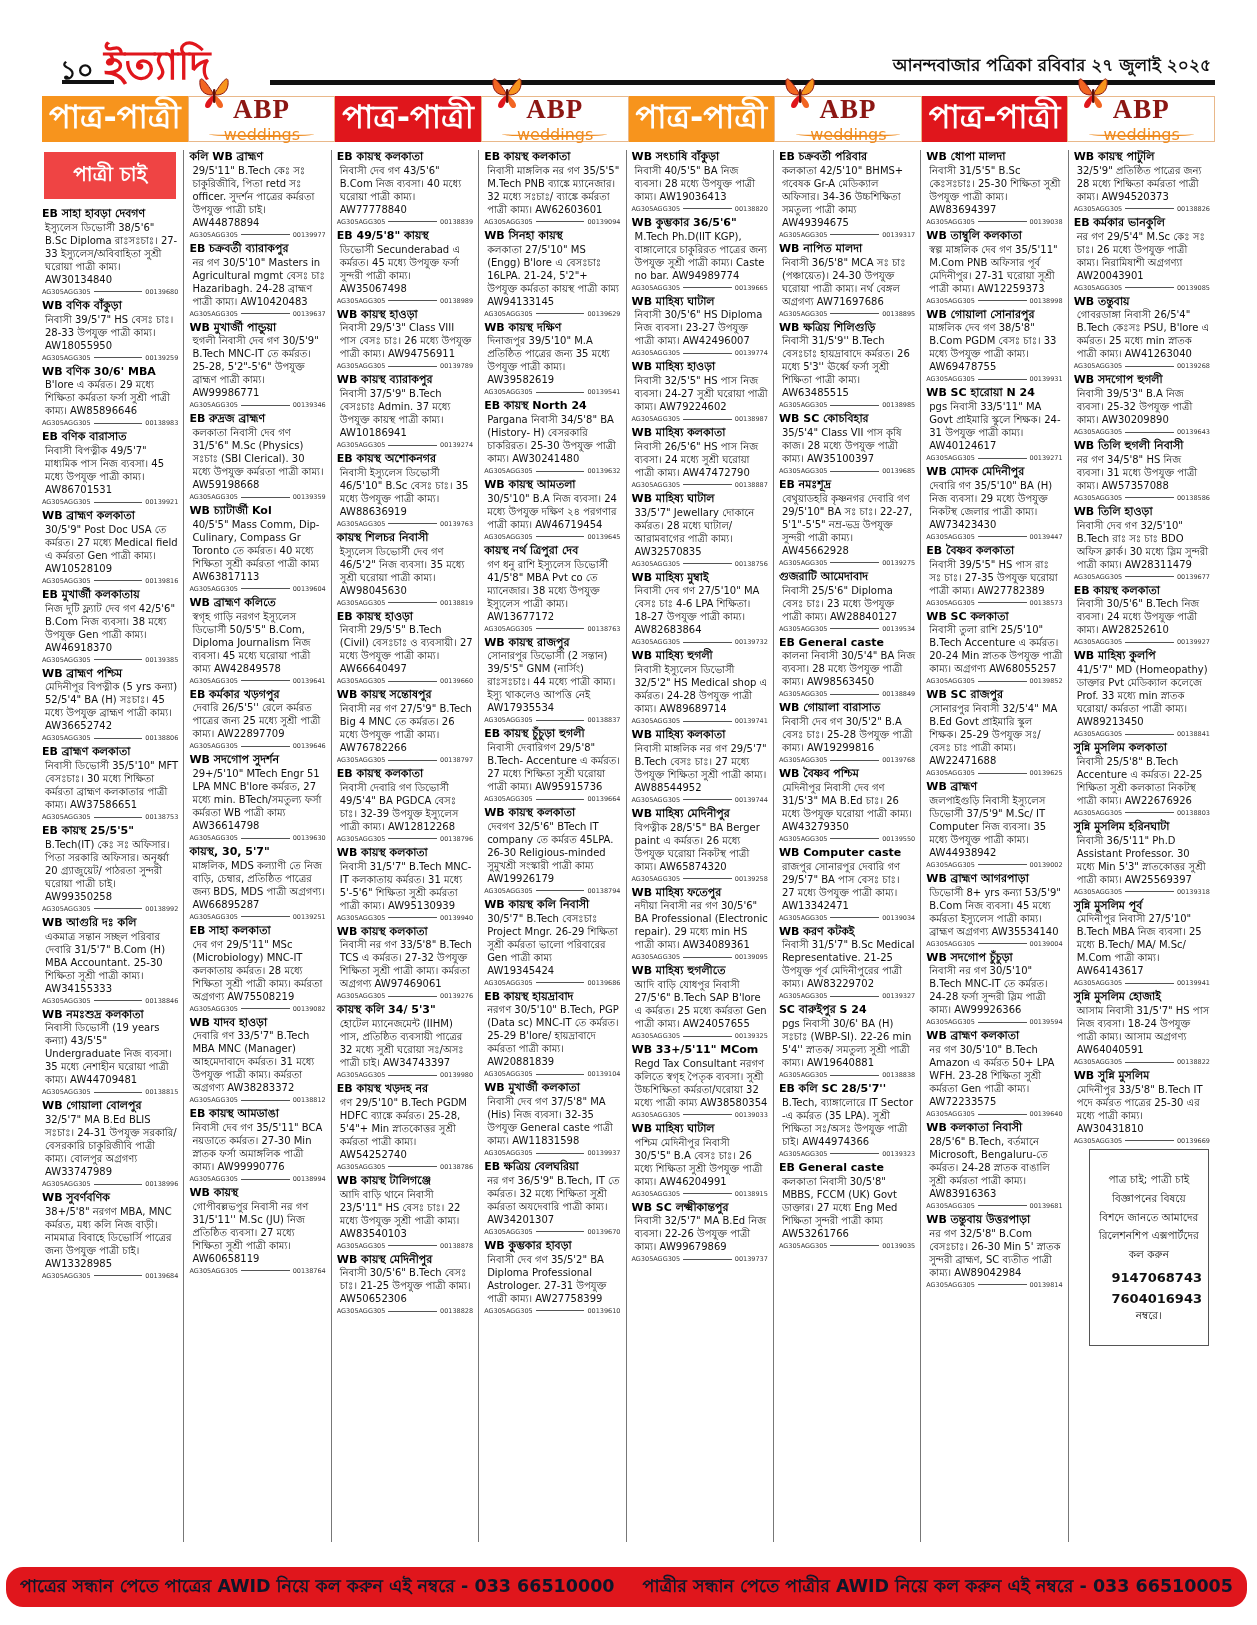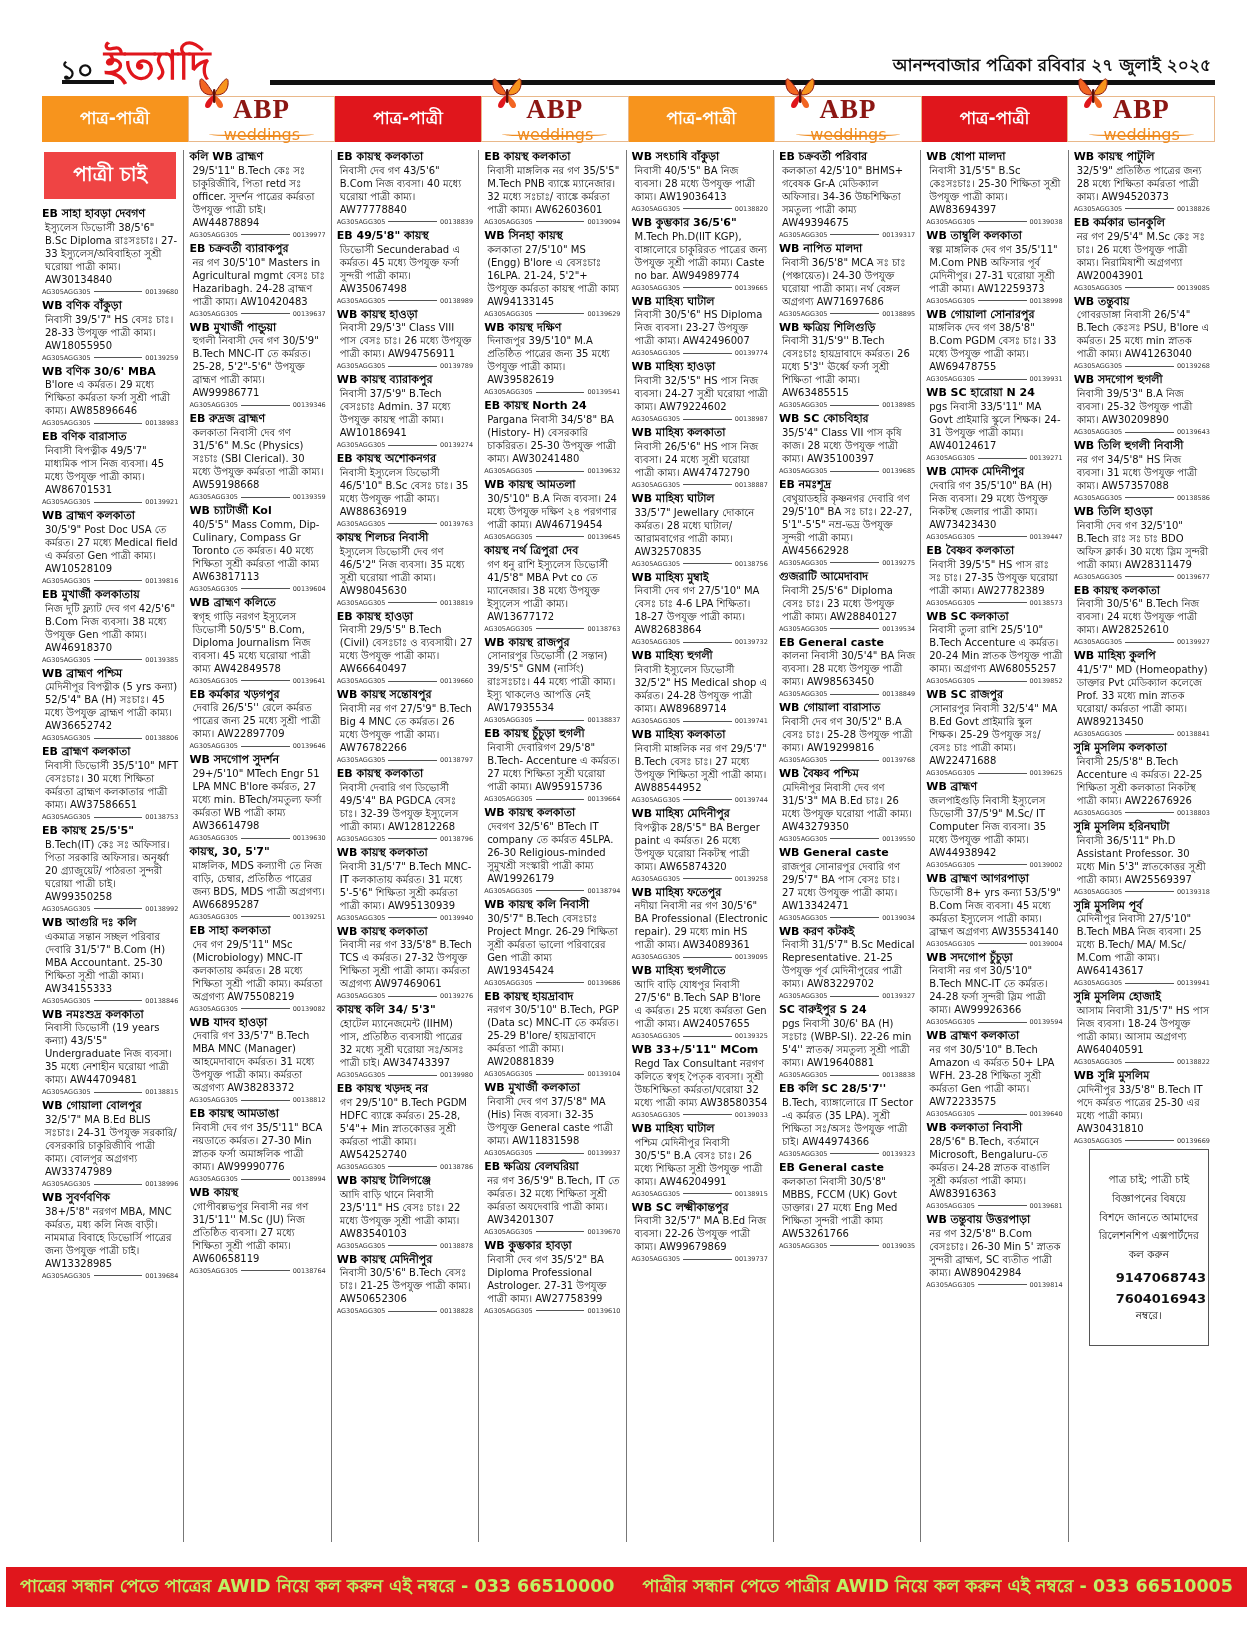--- a/index.html
+++ b/index.html
@@ -14,21 +14,21 @@
   .topbar { position:relative; height:62px; }
   .pageno { position:absolute; left:18px; top:22px; font-size:26px; font-weight:bold; color:#111; }
   .secttitle { position:absolute; left:62px; top:6px; font-size:40px; font-weight:bold; color:#e0161c; }
   .rule-left { position:absolute; left:20px; top:52px; width:52px; height:4px; background:#111; }
   .rule-main { position:absolute; left:228px; right:0; top:52px; height:5px; background:#111; }
   .dateline { position:absolute; right:4px; top:24px; font-size:17px; font-weight:bold; color:#111; }
 
   
   .banner { position:relative; display:flex; height:46px; margin-top:6px; }
   .banner .cell { flex:1 1 0; display:flex; align-items:center; justify-content:center; }
-  .cell.label { color:#fff; font-weight:bold; font-size:17px; }
+  .cell.label { color:#fff; font-weight:bold; font-size:32px; }
   .cell.logo { background:#fff; border:1px solid #e9b88a; position:relative;flex-direction:column; }
   .abp { font-family:"Liberation Serif","DejaVu Serif",serif; font-weight:bold; font-size:27px; color:#8c1713; letter-spacing:1px; }
   .abp-sub { font-size:16px; color:#ef8b1f; font-weight:normal; margin-left:1px; }
   .abp-arc { position:absolute; bottom:4px; left:14%; width:72%; height:6px; border-bottom:2px solid #ef8b1f; border-radius:50%; }
   .butterfly { position:absolute; top:-26px; left:8px; width:34px; height:40px; }
 
   
   .cols { display:flex; margin-top:8px; height:1392px; }
   .col { flex:1 1 0; padding:0 5px; overflow:hidden; border-left:1px solid #777; }
   .col:first-child { border-left:none; padding-left:0; }
@@ -38,28 +38,28 @@
 
   .ad { margin-bottom:2px; }
   .ad-title { font-weight:bold; font-size:11px; line-height:1.25; color:#000; }
   .ad-body { font-size:10px; line-height:1.3; color:#111; padding-left:3px; }
   .ad-meta { display:flex; align-items:center; font-size:6.5px; color:#333; margin:2px 0 3px 0; }
   .ad-meta .dash { flex:1; border-bottom:1px solid #555; margin:0 3px; height:1px; }
 
   
   .contact-box { border:1px solid #555; margin:4px 1px 0 15px; padding:20px 6px; text-align:center; }
   .contact-box .cline { font-size:10.5px; line-height:1.8; color:#111; }
-  .contact-box .phone { display:flex; align-items:center; justify-content:flex-start; gap:6px;
+  .contact-box .phone { display:flex; align-items:center; justify-content:flex-end; gap:6px;
     font-size:13px; font-weight:bold; color:#111; margin:6px 0 0 14px; }
   .contact-box .dot { width:7px; height:7px; border-radius:50%; background:#e0161c; }
 
   
   .footer { position:absolute; left:6px; right:10px; bottom:18px; height:40px; background:#e0161c;
-    display:flex; align-items:center; justify-content:space-around; color:#bef264;
-    font-weight:bold; font-size:17.5px; }
+    display:flex; align-items:center; justify-content:space-around; color:#0f172a;
+    font-weight:bold; font-size:17.5px;border-radius:17px; }
 </style>
 </head>
 <body>
 
 <div class="page">
 
   <div class="topbar">
     <div class="pageno">১০</div>
     <div class="secttitle">ইত্যাদি</div>
     <div class="rule-left"></div>
@@ -914,21 +914,21 @@
     <div class="ad-title">WB বৈষ্ণব পশ্চিম</div>
     <div class="ad-body">মেদিনীপুর নিবাসী দেব গণ 31/5'3" MA B.Ed চাঃ। 26 মধ্যে উপযুক্ত ঘরোয়া পাত্রী কাম্য। AW43279350</div>
     <div class="ad-meta">
       <span>AG305AGG305</span>
       <span class="dash"></span>
       <span>00139550</span>
     </div>
   </div>
 
   <div class="ad">
-    <div class="ad-title">WB General caste</div>
+    <div class="ad-title">WB Computer caste</div>
     <div class="ad-body">রাজপুর সোনারপুর দেবারি গণ 29/5'7" BA পাস বেসঃ চাঃ। 27 মধ্যে উপযুক্ত পাত্রী কাম্য। AW13342471</div>
     <div class="ad-meta">
       <span>AG305AGG305</span>
       <span class="dash"></span>
       <span>00139034</span>
     </div>
   </div>
 
   <div class="ad">
     <div class="ad-title">WB করণ কটকই</div>

